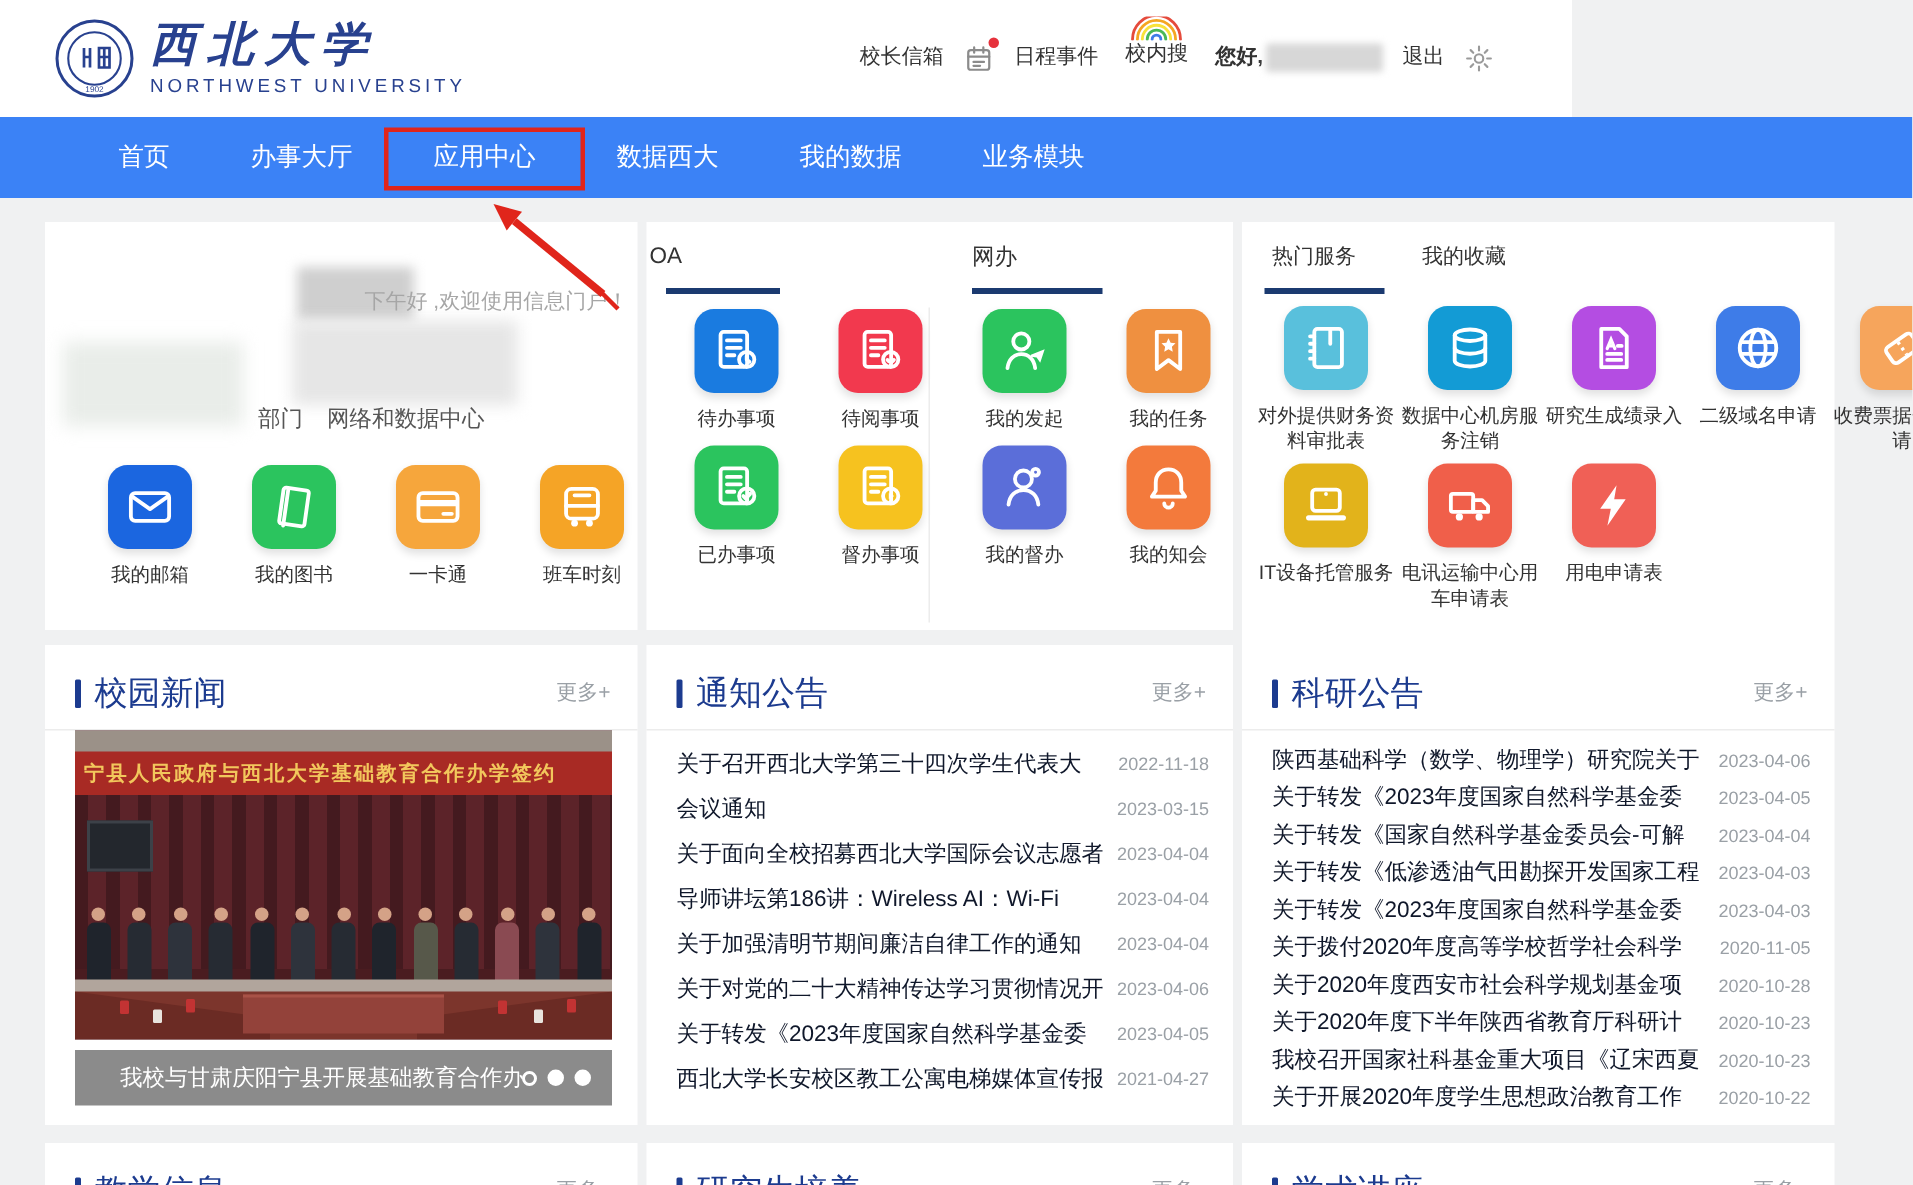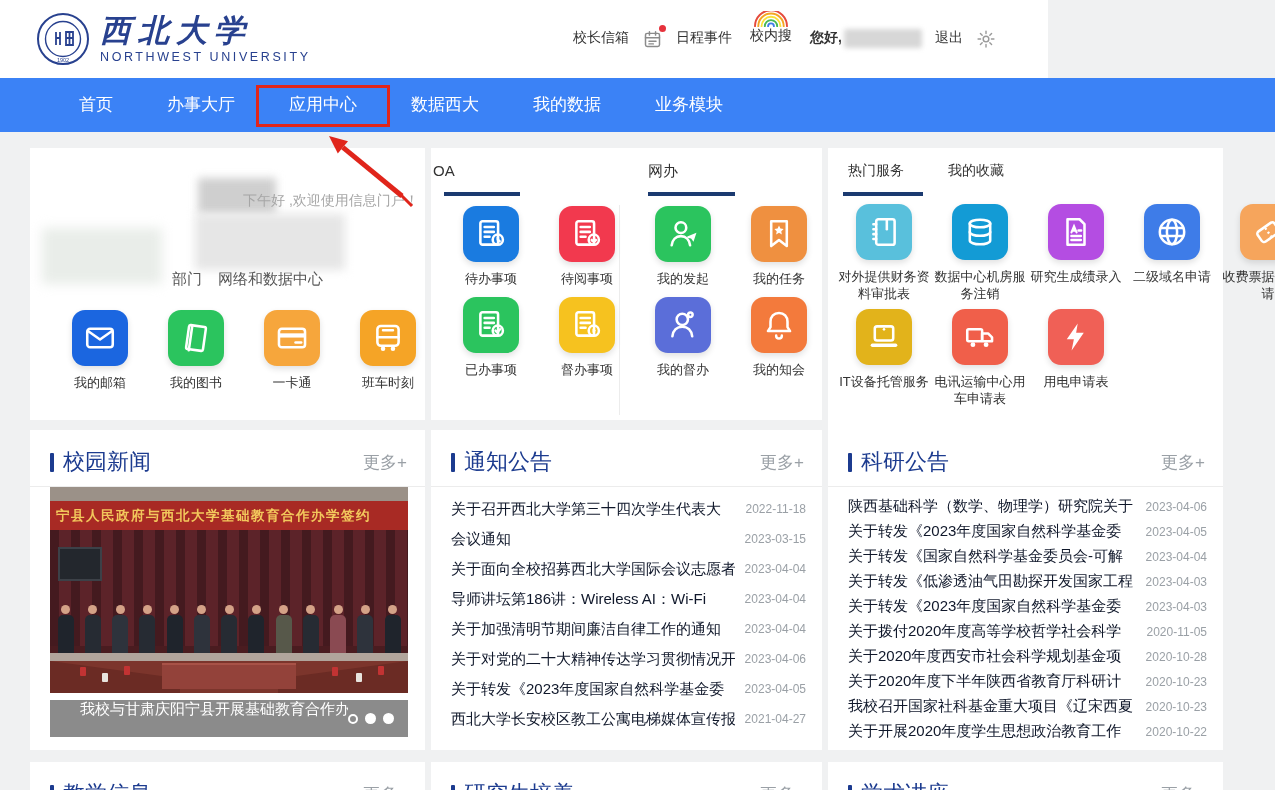--- a/index.html
+++ b/index.html
@@ -60,21 +60,21 @@
   .oa-divider{position:absolute;left:188px;top:57px;width:1px;height:210px;background:#ececec;}
   .oa-grid{position:absolute;left:0;top:58px;width:100%;display:grid;grid-template-columns:repeat(4,1fr);row-gap:9px;padding:0 12px;}
   
   .sv-grid{position:absolute;left:0;top:56px;width:100%;display:grid;grid-template-columns:repeat(5,1fr);row-gap:6px;padding:0 8px;}
   .tab2{position:absolute;top:14px;font-size:14px;cursor:pointer;}
 
   
   .card-head{display:flex;align-items:center;padding:17px 18px 9px 20px;border-bottom:1px solid #ececec;margin:0 0 0 0;}
   .tbar{width:4px;height:19px;background:#1c3b8f;border-radius:1px;margin-right:9px;}
   .ctitle{font-size:22px;color:#1c3b8f;}
-  .more{margin-left:auto;font-size:17px;color:#9aa0a6;cursor:pointer;}
+  .more{margin-left:auto;font-size:14px;color:#9aa0a6;cursor:pointer;}
   .nlist{padding:7px 16px 0 20px;}
   .nrow{display:flex;align-items:center;cursor:pointer;}
   .nrow .t{flex:1;font-size:15px;color:#0f172a;white-space:nowrap;overflow:hidden;}
   .nrow .d{font-size:12px;color:#9aa0a6;margin-left:10px;white-space:nowrap;}
   #card-notices .nrow{height:30px;}
   #card-research .nrow{height:25px;}
 
   
   .photo{position:absolute;left:20px;top:57px;width:358px;height:206px;background:#4a1c20;overflow:hidden;}
   .ph-ceiling{position:absolute;left:0;top:0;width:100%;height:15px;background:#9b9188;}
@@ -88,21 +88,21 @@
   .person.v1 .bd{background:#1f242c;}
   .person.v2 .bd{background:#2e333c;}
   .person.w .bd{background:#8a4a52;}
   .person.o .bd{background:#57584a;}
   .ph-floor{position:absolute;left:0;top:166px;width:100%;height:10px;background:#b1a59c;}
   .ph-tables{position:absolute;left:0;top:174px;width:100%;height:32px;background:#7c352c;}
   .ph-tableL{position:absolute;left:0;top:174px;width:130px;height:32px;background:#6b2b24;clip-path:polygon(0 0,100% 55%,100% 100%,0 100%);}
   .ph-tableR{position:absolute;right:0;top:174px;width:130px;height:32px;background:#6b2b24;clip-path:polygon(0 55%,100% 0,100% 100%,0 100%);}
   .ph-tableC{position:absolute;left:112px;top:176px;width:134px;height:26px;background:#93423a;border-top:2px solid #a85247;}
   .cup{position:absolute;width:6px;height:9px;border-radius:1px;}
-  .caption{position:absolute;left:20px;top:270px;width:358px;height:37px;background:#8b8b8b;display:flex;padding:0 14px 0 30px;}
+  .caption{position:absolute;left:20px;top:270px;width:358px;height:37px;background:#8b8b8b;display:flex;align-items:center;padding:0 14px 0 30px;}
   .caption .cap-t{color:#fff;font-size:15px;flex:1;white-space:nowrap;overflow:hidden;}
   .dots{display:flex;gap:7px;align-items:center;}
   .dot{width:11px;height:11px;border-radius:50%;background:#fff;}
   .dot.ring{background:transparent;border:2px solid #fff;width:10px;height:10px;}
 
   
   .arrow-svg{position:absolute;left:322px;top:128px;pointer-events:none;z-index:50;}
 </style>
 </head>
 <body>

